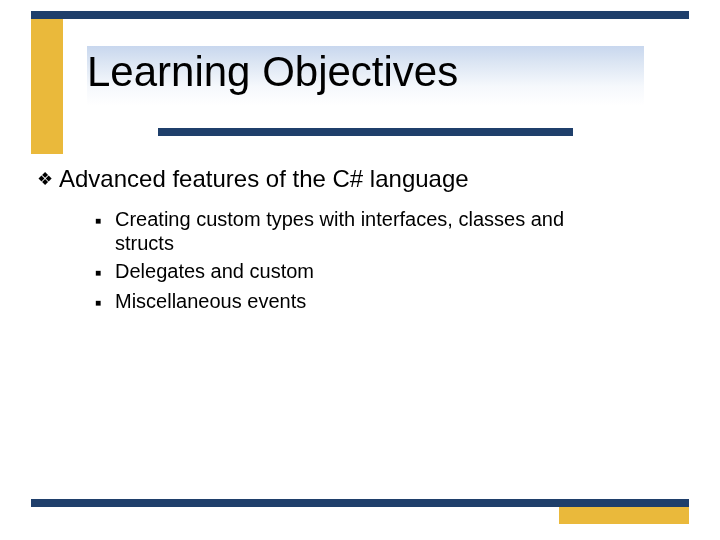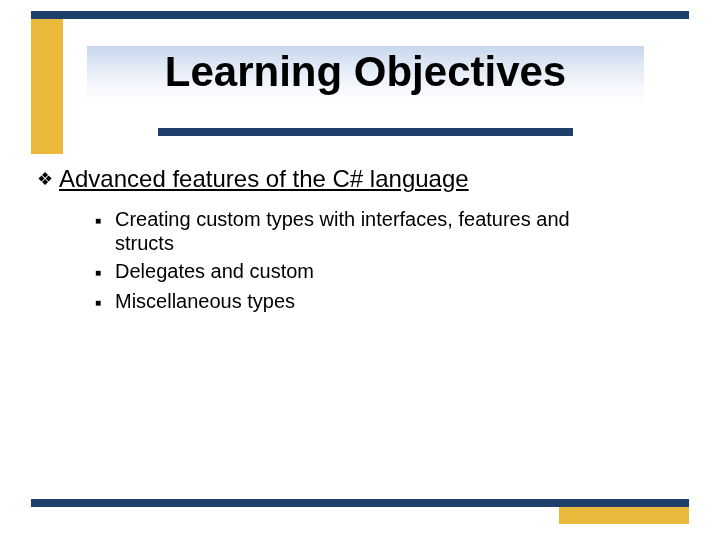--- a/index.html
+++ b/index.html
@@ -11,29 +11,29 @@
   .top-rule { position: absolute; left: 31px; top: 11px; width: 658px; height: 8px; background: #1f3f6b; }
   .top-gold { position: absolute; left: 31px; top: 19px; width: 32px; height: 135px; background: #eab93b; }
 
   
   .title-band {
     position: absolute; left: 87px; top: 46px; width: 557px; height: 80px;
     background: linear-gradient(to bottom, #c8d7ee 0%, #dbe5f3 20%, #f5f8fc 50%, #ffffff 75%);
   }
   .title-text {
     position: absolute; left: 87px; top: 48px; width: 557px;
-    text-align: center; font-size: 42px; font-weight: bold; color: #000; font-family: Arial, sans-serif;
+    text-align: left; font-size: 42px; font-weight: normal; color: #000; font-family: Arial, sans-serif;
   }
   .title-underline { position: absolute; left: 158px; top: 128px; width: 415px; height: 8px; background: #1f3f6b; }
 
   
   .body { position: absolute; left: 37px; top: 165px; width: 640px; color: #000; }
   .lvl1 { display: flex; align-items: flex-start; margin-bottom: 14px; }
   .lvl1 .bullet { width: 22px; flex: 0 0 22px; font-size: 18px; line-height: 28px; font-family: Arial, sans-serif; }
-  .lvl1 .text { font-size: 24px; line-height: 28px; text-decoration: underline; }
+  .lvl1 .text { font-size: 24px; line-height: 28px; }
   .lvl2-wrap { margin-left: 58px; margin-top: 4px; }
   .lvl2 { display: flex; align-items: flex-start; margin-bottom: 4px; }
   .lvl2 .bullet { width: 20px; flex: 0 0 20px; font-size: 10px; line-height: 24px; font-family: Arial, sans-serif; padding-top: 2px; }
   .lvl2 .text { font-size: 20px; line-height: 24px; max-width: 500px; }
 
   
   .bottom-rule { position: absolute; left: 31px; top: 499px; width: 658px; height: 8px; background: #1f3f6b; }
   .bottom-gold { position: absolute; left: 559px; top: 507px; width: 130px; height: 17px; background: #eab93b; }
 </style>
 </head>
@@ -49,28 +49,28 @@
   <div class="title-underline"></div>
 
   <div class="body">
     <div class="lvl1">
       <span class="bullet">❖</span>
       <span class="text">Advanced features of the C# language</span>
     </div>
     <div class="lvl2-wrap">
       <div class="lvl2">
         <span class="bullet">■</span>
-        <span class="text">Creating custom types with interfaces, features and structs</span>
+        <span class="text">Creating custom types with interfaces, classes and structs</span>
       </div>
       <div class="lvl2">
         <span class="bullet">■</span>
         <span class="text">Delegates and custom</span>
       </div>
       <div class="lvl2">
         <span class="bullet">■</span>
-        <span class="text">Miscellaneous types</span>
+        <span class="text">Miscellaneous events</span>
       </div>
     </div>
   </div>
 
   <div class="bottom-rule"></div>
   <div class="bottom-gold"></div>
 </div>
 
 </body></html>

